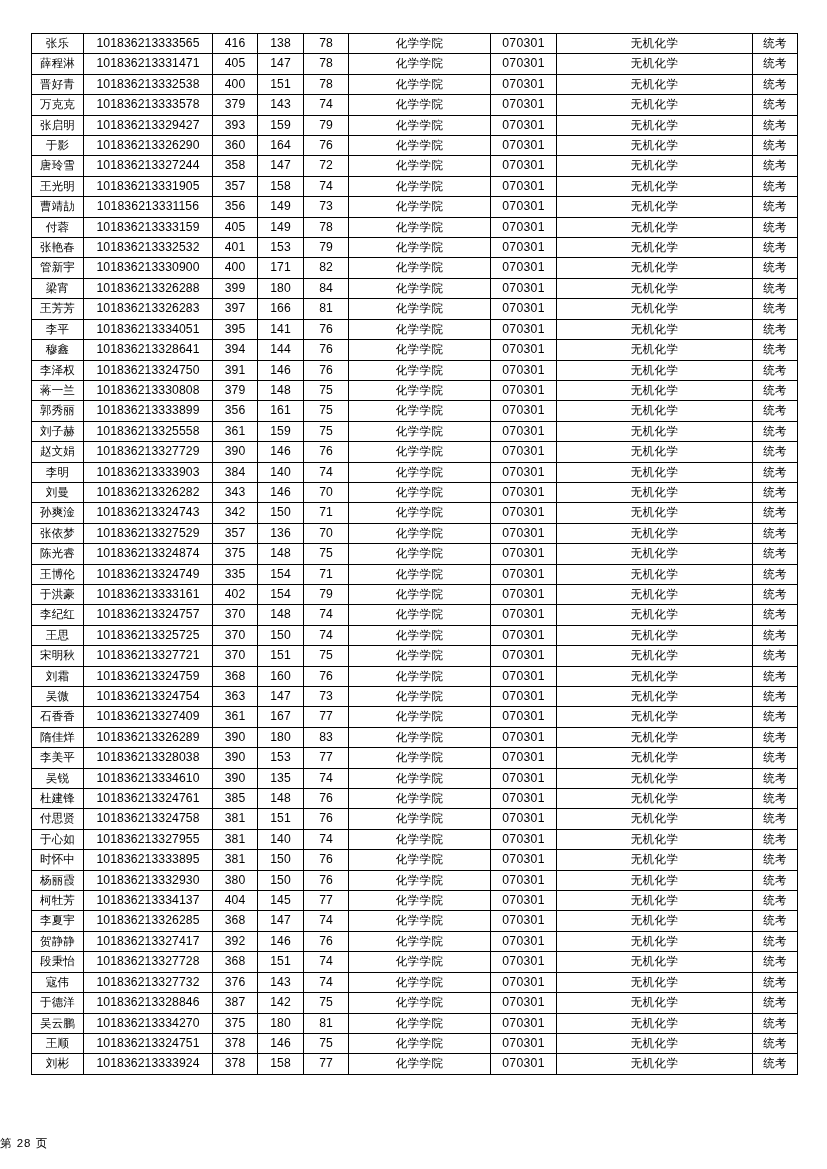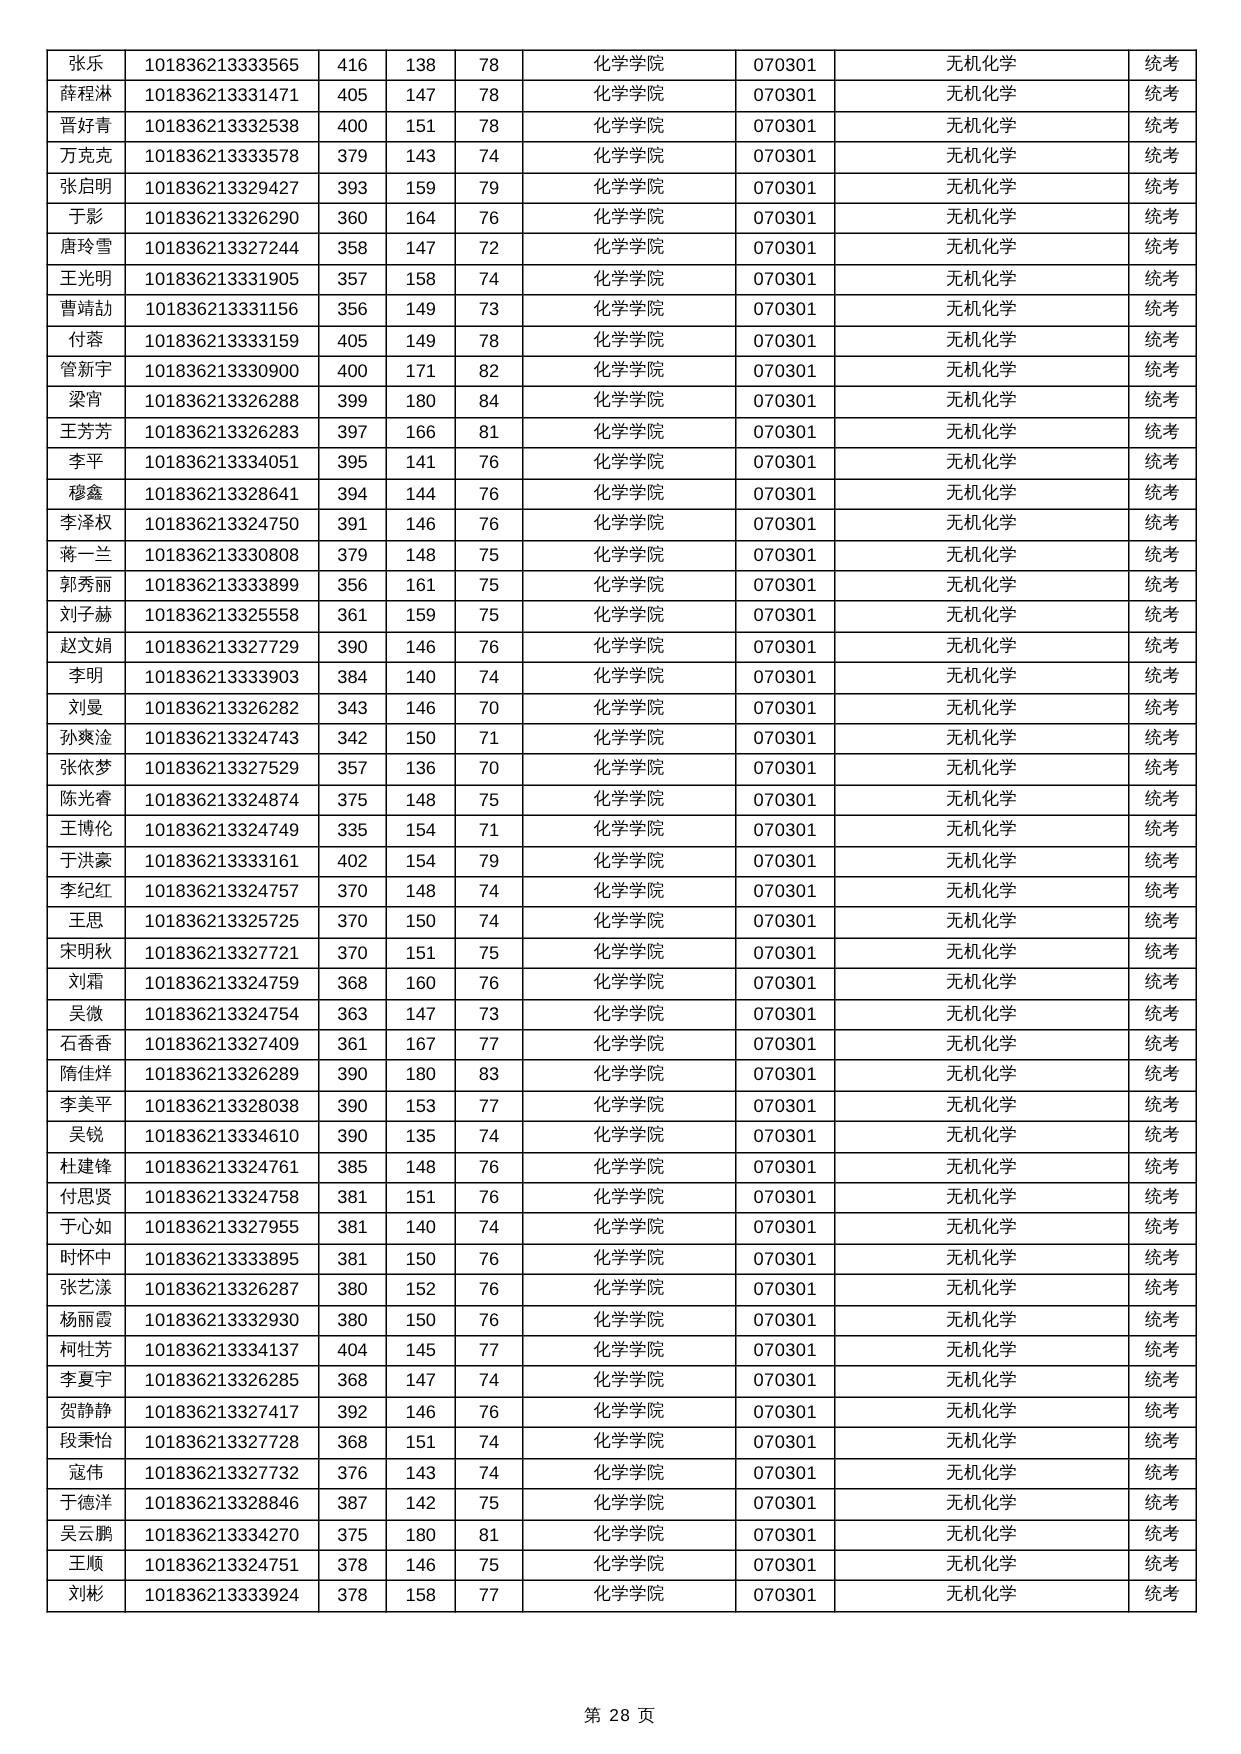--- a/index.html
+++ b/index.html
@@ -60,21 +60,21 @@
   td.code   { font-size: 12.2px; letter-spacing: 0.3px; }
   td.major  { letter-spacing: 0.4px; }
   td.college{ letter-spacing: 0.4px; }
   td.type   { letter-spacing: 0.2px; }
 
   .footer {
     position: absolute;
     left: 0;
     top: 1136px;
     width: 827px;
-    text-align: center;
+    text-align: left;
     font-size: 11.5px;
     font-family: "Liberation Sans", "DejaVu Sans", sans-serif;
     letter-spacing: 1px;
   }
 </style>
 </head>
 <body>
 
 <div class="page">
 
@@ -196,20 +196,31 @@
             <td class="id">101836213333159</td>
             <td class="num">405</td>
             <td class="num">149</td>
             <td class="num">78</td>
             <td class="college">化学学院</td>
             <td class="code">070301</td>
             <td class="major">无机化学</td>
             <td class="type">统考</td>
           </tr>
           <tr>
+            <td class="name">张艳春</td>
+            <td class="id">101836213332532</td>
+            <td class="num">401</td>
+            <td class="num">153</td>
+            <td class="num">79</td>
+            <td class="college">化学学院</td>
+            <td class="code">070301</td>
+            <td class="major">无机化学</td>
+            <td class="type">统考</td>
+          </tr>
+          <tr>
             <td class="name">管新宇</td>
             <td class="id">101836213330900</td>
             <td class="num">400</td>
             <td class="num">171</td>
             <td class="num">82</td>
             <td class="college">化学学院</td>
             <td class="code">070301</td>
             <td class="major">无机化学</td>
             <td class="type">统考</td>
           </tr>
@@ -519,31 +530,20 @@
             <td class="college">化学学院</td>
             <td class="code">070301</td>
             <td class="major">无机化学</td>
             <td class="type">统考</td>
           </tr>
           <tr>
             <td class="name">时怀中</td>
             <td class="id">101836213333895</td>
             <td class="num">381</td>
             <td class="num">150</td>
-            <td class="num">76</td>
-            <td class="college">化学学院</td>
-            <td class="code">070301</td>
-            <td class="major">无机化学</td>
-            <td class="type">统考</td>
-          </tr>
-          <tr>
-            <td class="name">张艺漾</td>
-            <td class="id">101836213326287</td>
-            <td class="num">380</td>
-            <td class="num">152</td>
             <td class="num">76</td>
             <td class="college">化学学院</td>
             <td class="code">070301</td>
             <td class="major">无机化学</td>
             <td class="type">统考</td>
           </tr>
           <tr>
             <td class="name">杨丽霞</td>
             <td class="id">101836213332930</td>
             <td class="num">380</td>

